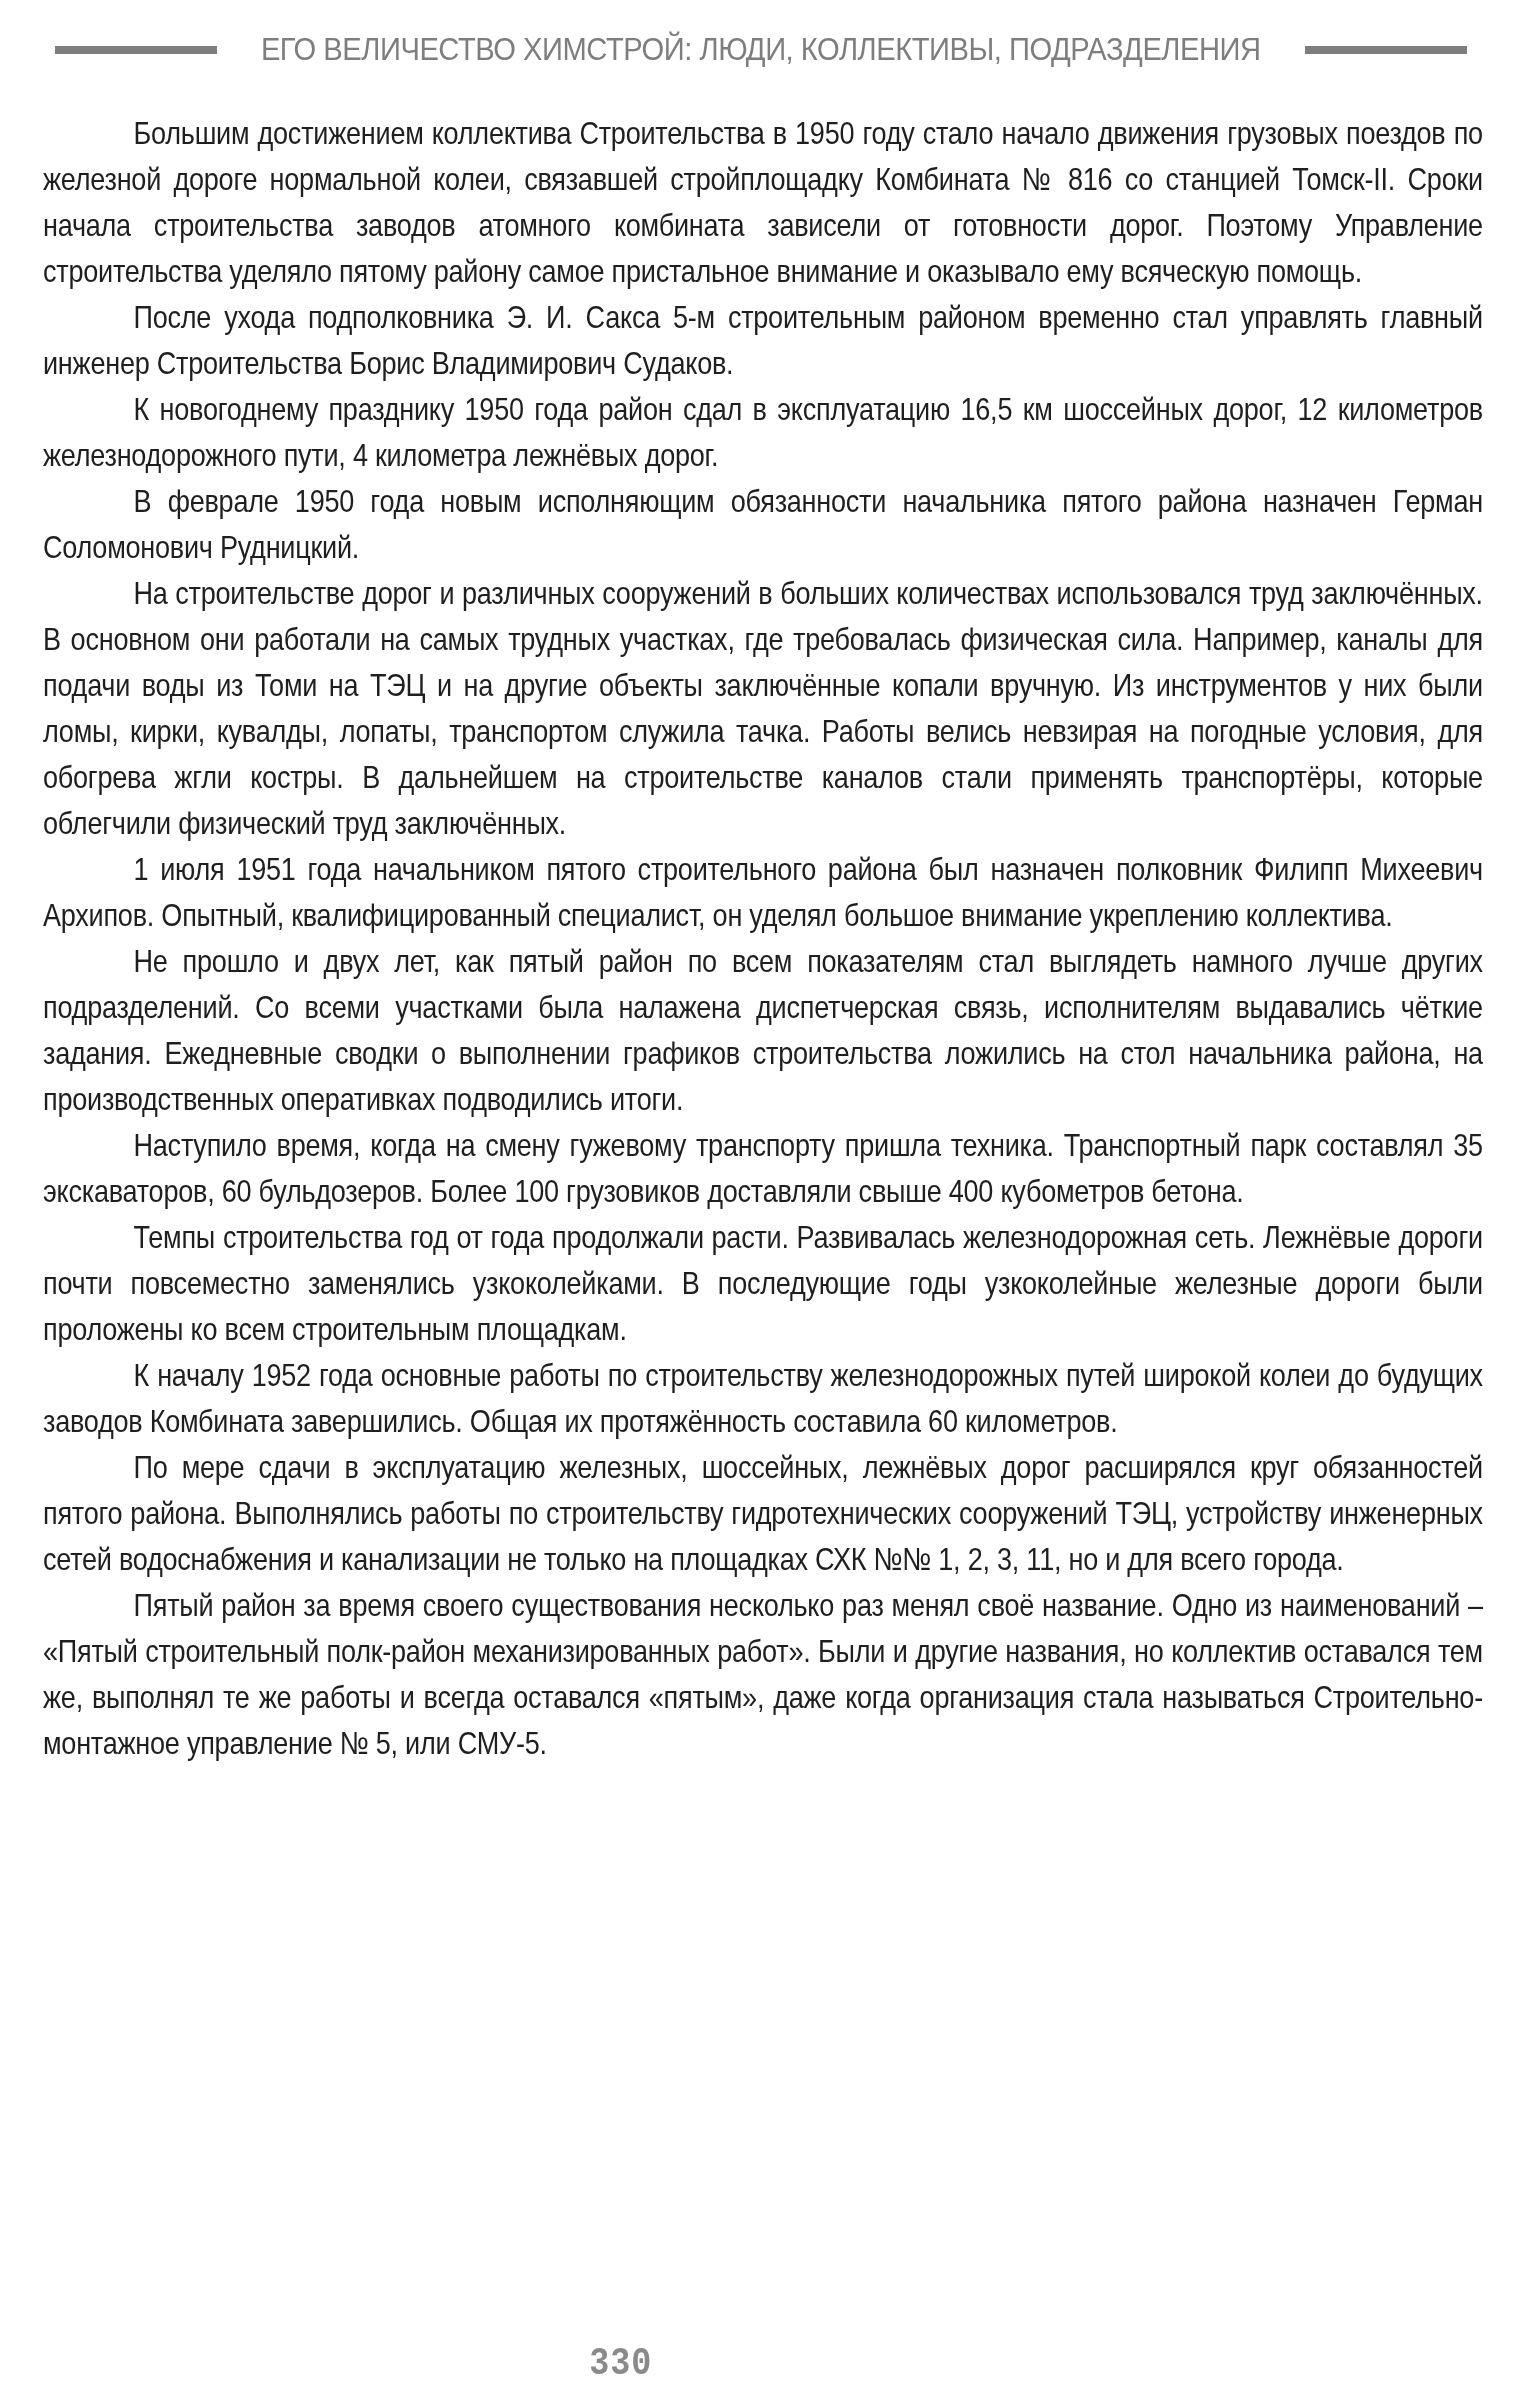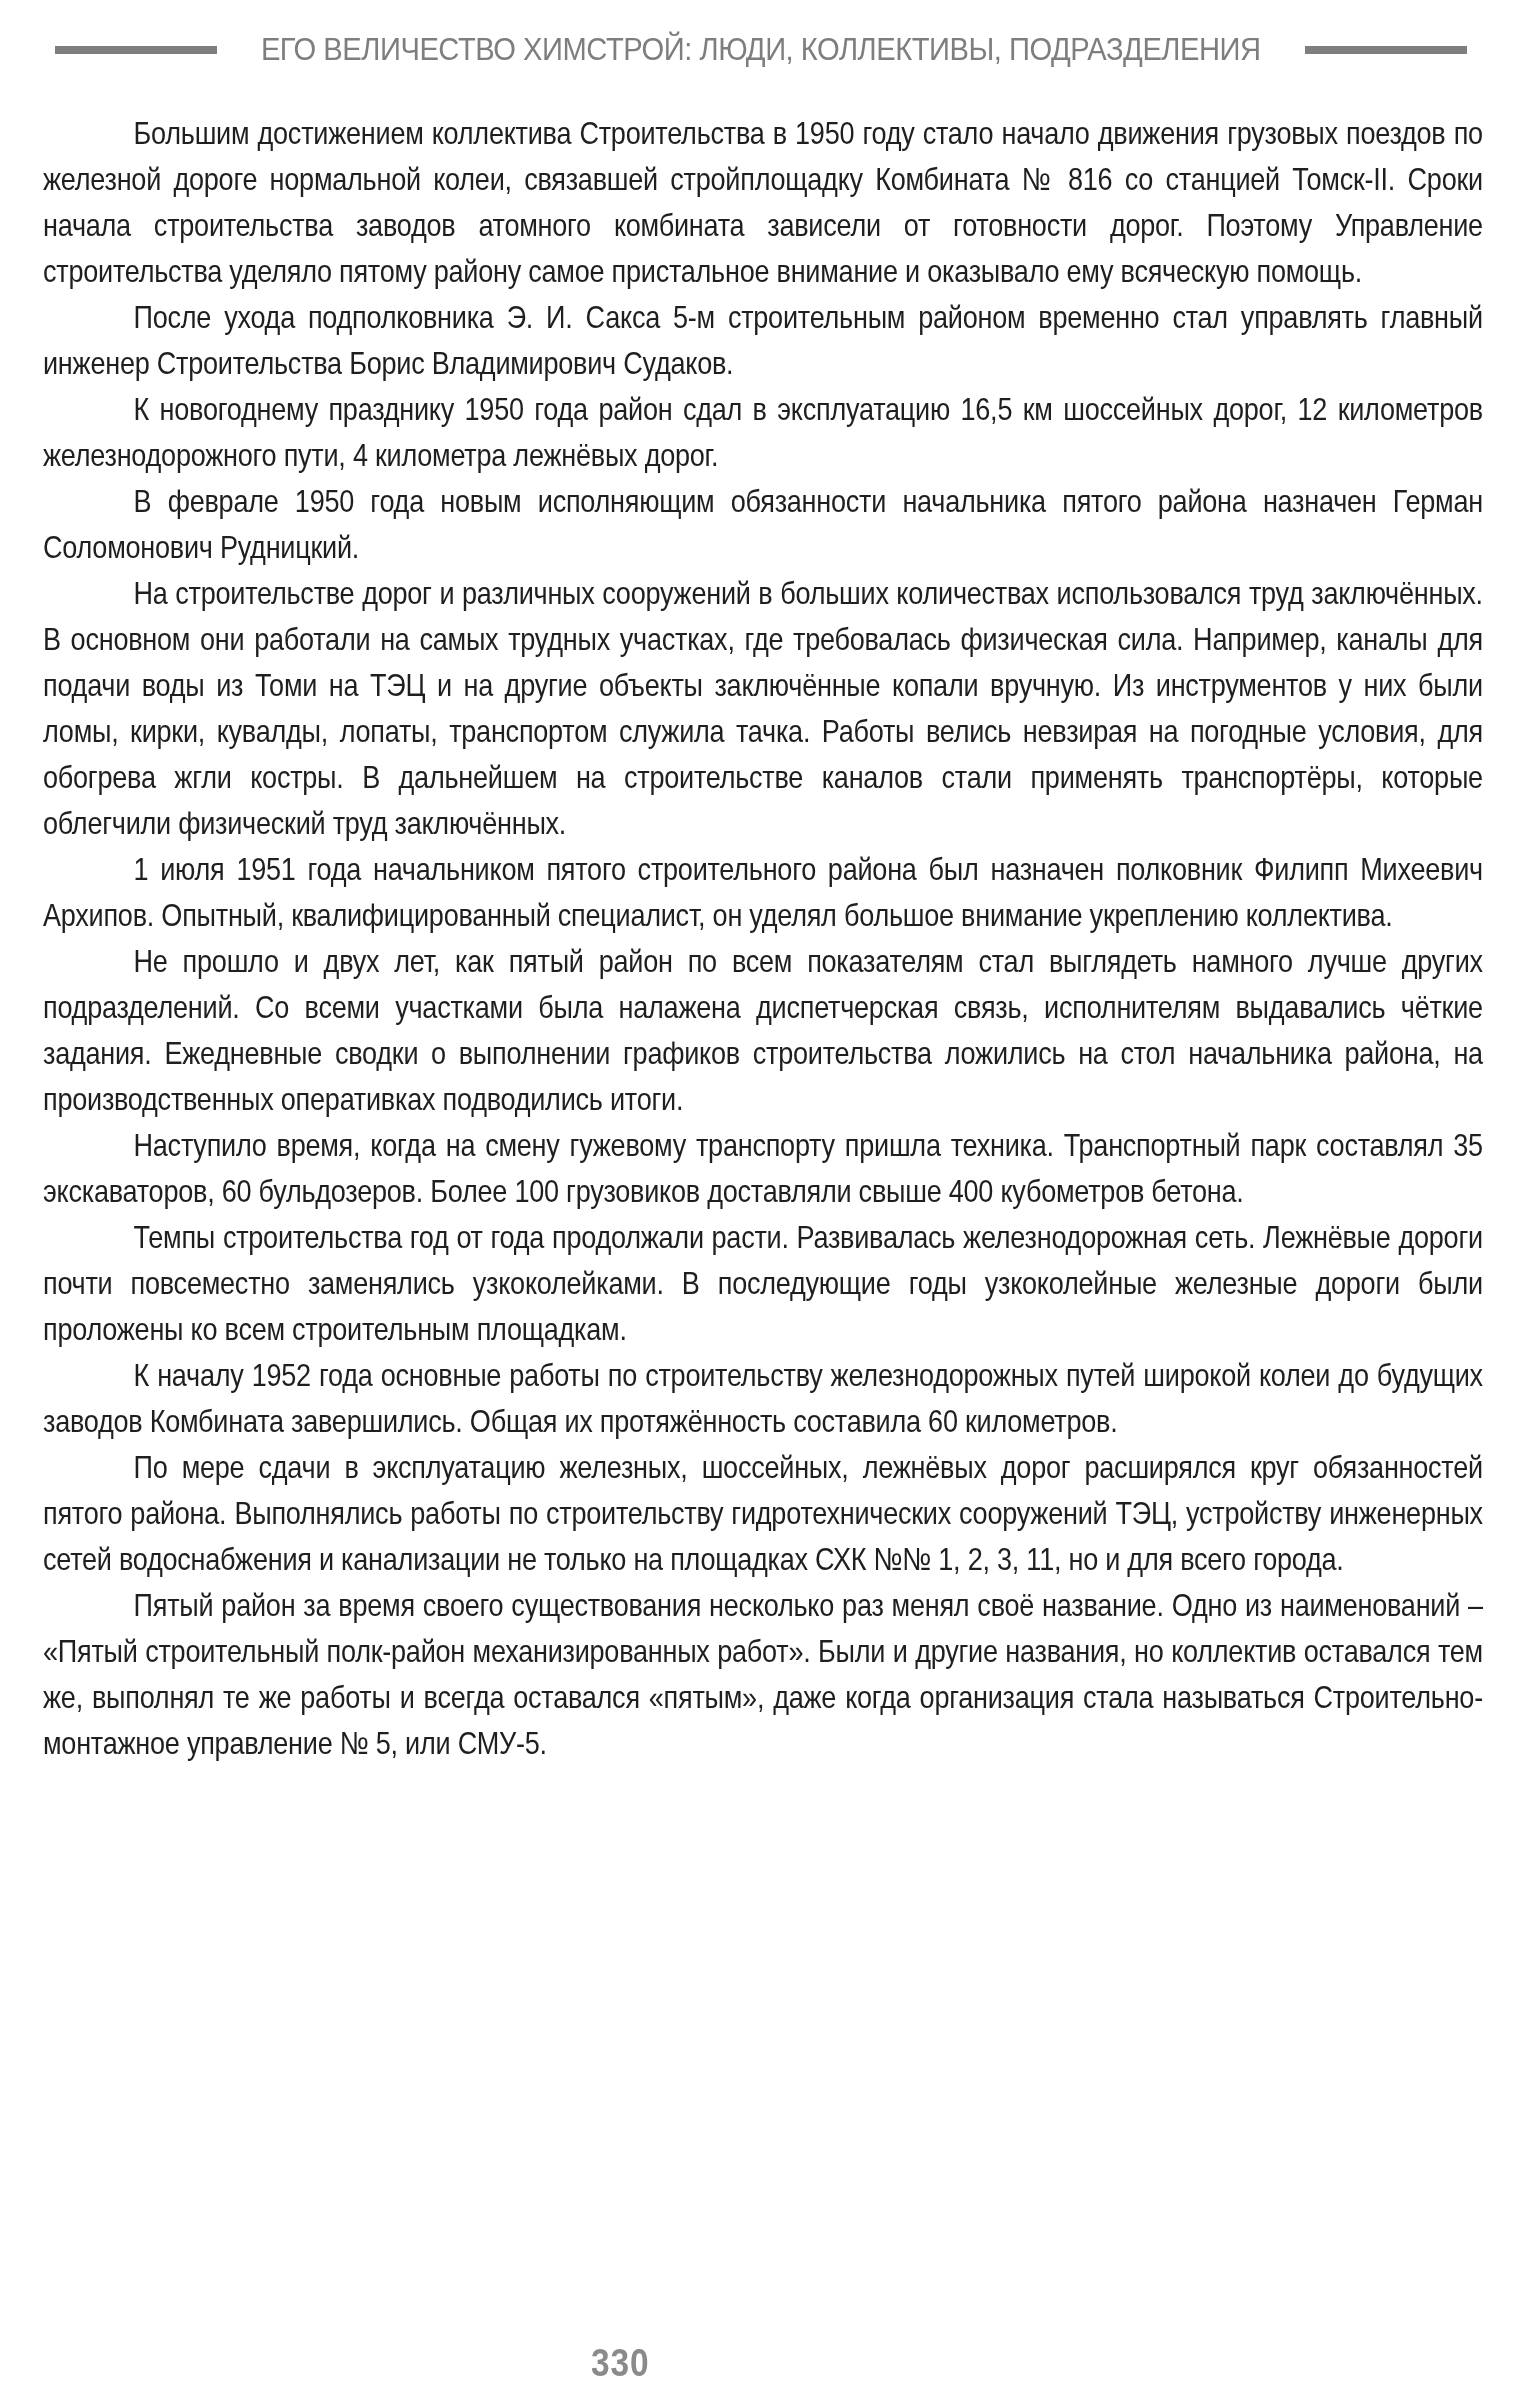--- a/index.html
+++ b/index.html
@@ -61,20 +61,21 @@
     letter-spacing: -0.3px;
   }
 
   
   .folio {
     position: absolute;
     top: 2342px;
     left: 0;
     width: 1241px;
     text-align: center;
+    font-family: Liberation Mono, monospace;
   }
   .folio span {
     display: inline-block;
     color: #8a8a8a;
     font-size: 38px;
     font-weight: 700;
     letter-spacing: 1px;
     transform: scaleX(0.88);
     transform-origin: center;
   }

